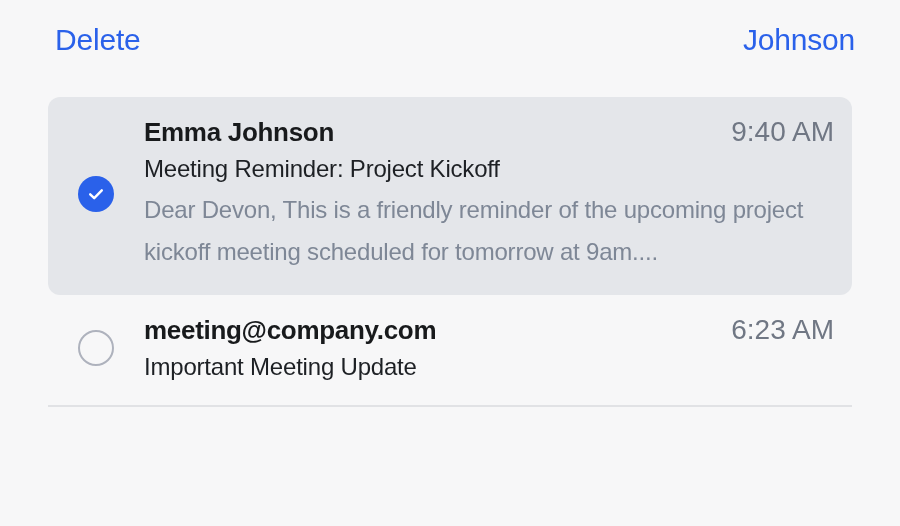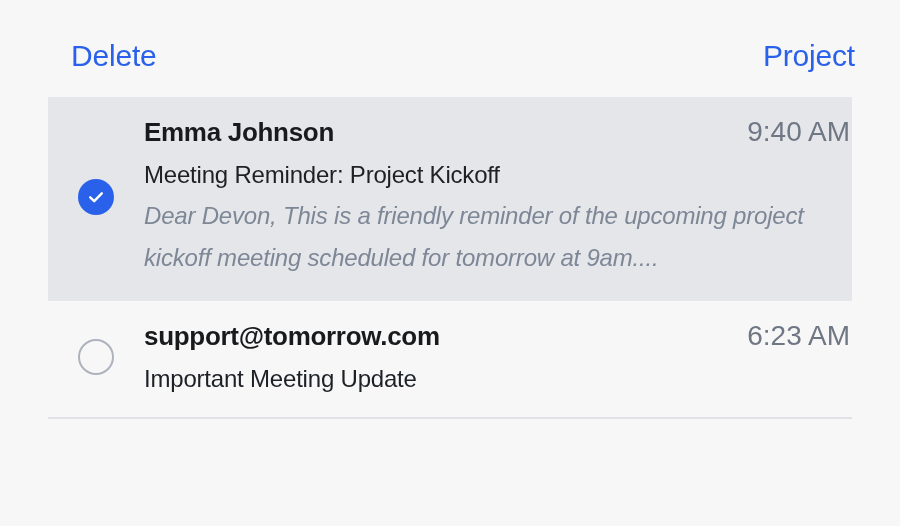--- a/index.html
+++ b/index.html
@@ -27,21 +27,21 @@
     box-sizing: border-box;
     display: flex;
     align-items: flex-start;
     justify-content: space-between;
     padding: 22px 48px 0 55px;
   }
   .tool-btn {
     background: none;
     border: none;
     padding: 0;
-    margin: 16px;
+    margin: 0;
     font-family: "Liberation Sans", sans-serif;
     font-size: 30px;
     line-height: 36px;
     letter-spacing: -0.2px;
     color: #2a61ea;
     cursor: pointer;
     white-space: nowrap;
   }
   .tool-btn.cancel {
     margin-right: -3px;
@@ -54,22 +54,23 @@
     top: 97px;
     width: 900px;
   }
   .mail-row {
     position: relative;
     box-sizing: border-box;
     width: 804px;
     margin: 0 48px;
     display: flex;
     align-items: flex-end;
-    padding: 18px 0 22px 0;
+    padding: 18px 16px 22px 0;
     background: transparent;
+    border-radius: 12px;
   }
   .mail-row.selected {
     background: #e4e6ea;
   }
 
   
   .check-col {
     width: 96px;
     flex: 0 0 96px;
     align-self: stretch;
@@ -126,48 +127,47 @@
     line-height: 34px;
     color: #707784;
     white-space: nowrap;
     flex: 0 0 auto;
   }
   .subject {
     font-size: 24px;
     line-height: 32px;
     color: #1d2024;
     letter-spacing: -0.2px;
-    margin-top: 10px;
+    margin-top: 4px;
     white-space: nowrap;
     overflow: hidden;
     text-overflow: ellipsis;
   }
   .preview {
     font-size: 24px;
     line-height: 42px;
     color: #7e8796;
     letter-spacing: -0.2px;
     margin-top: 4px;
     max-width: 680px;
-    font-style: italic;
   }
 
   .divider {
     width: 804px;
     height: 2px;
     margin: 0 48px;
     background: #e1e2e5;
   }
 </style>
 </head>
 <body>
 
 <div class="toolbar">
   <button class="tool-btn delete">Delete</button>
-  <button class="tool-btn cancel">Project</button>
+  <button class="tool-btn cancel">Johnson</button>
 </div>
 
 <div class="mail-list">
 
   <div class="mail-row selected">
     <div class="check-col">
       <span class="check on">
         <svg width="20" height="20" viewBox="0 0 20 20" aria-hidden="true">
           <path d="M4.2 10.3 L8.2 14.2 L15.8 6.3" fill="none" stroke="#ffffff" stroke-width="2.4" stroke-linecap="round" stroke-linejoin="round"></path>
         </svg>
@@ -184,21 +184,21 @@
   </div>
 
   <div class="mail-row">
     <div class="check-col">
       <span class="check off">
         
       </span>
     </div>
     <div class="mail-body">
       <div class="mail-top">
-        <div class="sender">support@tomorrow.com</div>
+        <div class="sender">meeting@company.com</div>
         <div class="time">6:23 AM</div>
       </div>
       <div class="subject">Important Meeting Update</div>
     </div>
   </div>
 
   <div class="divider"></div>
 
 </div>
 

